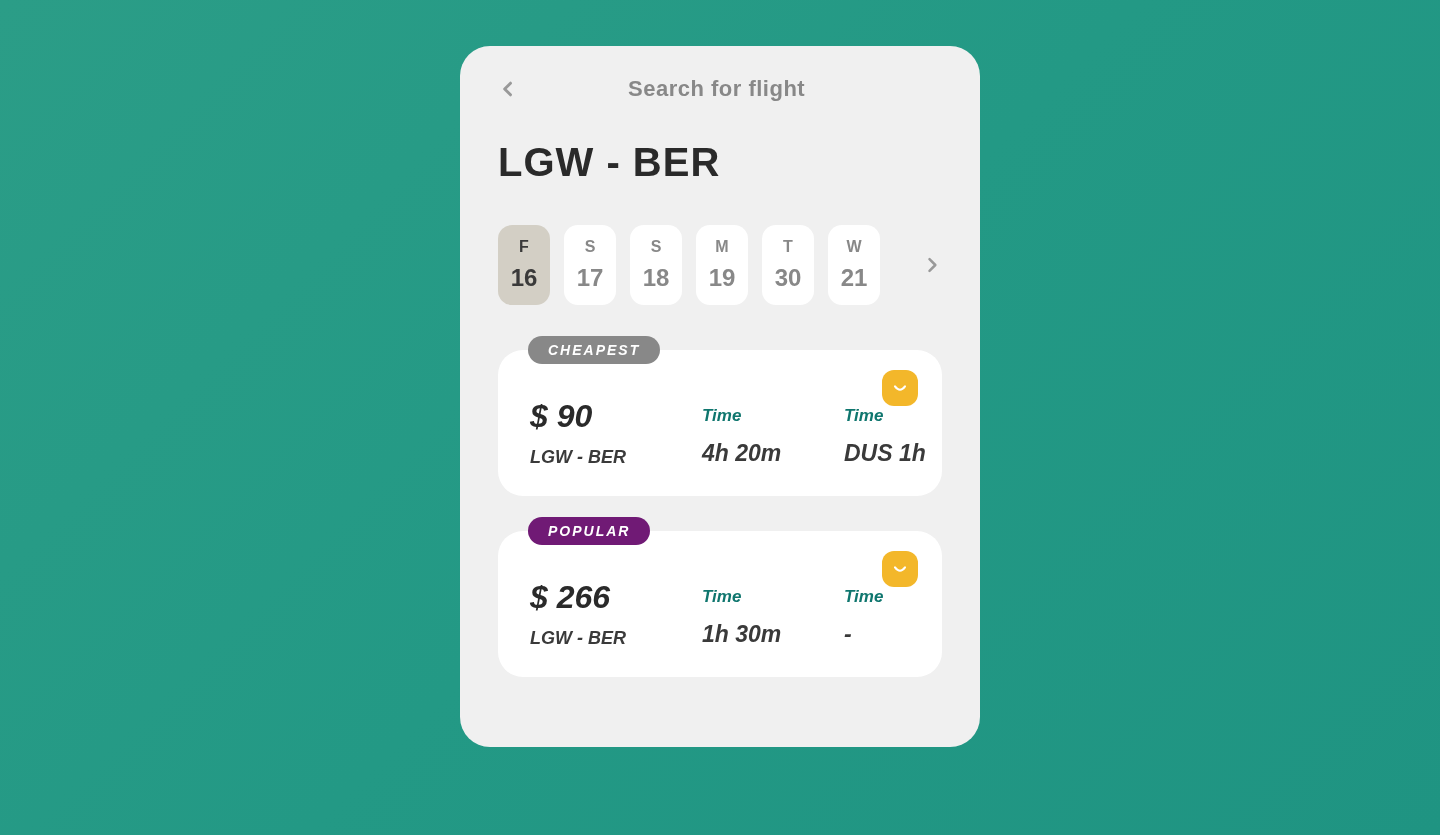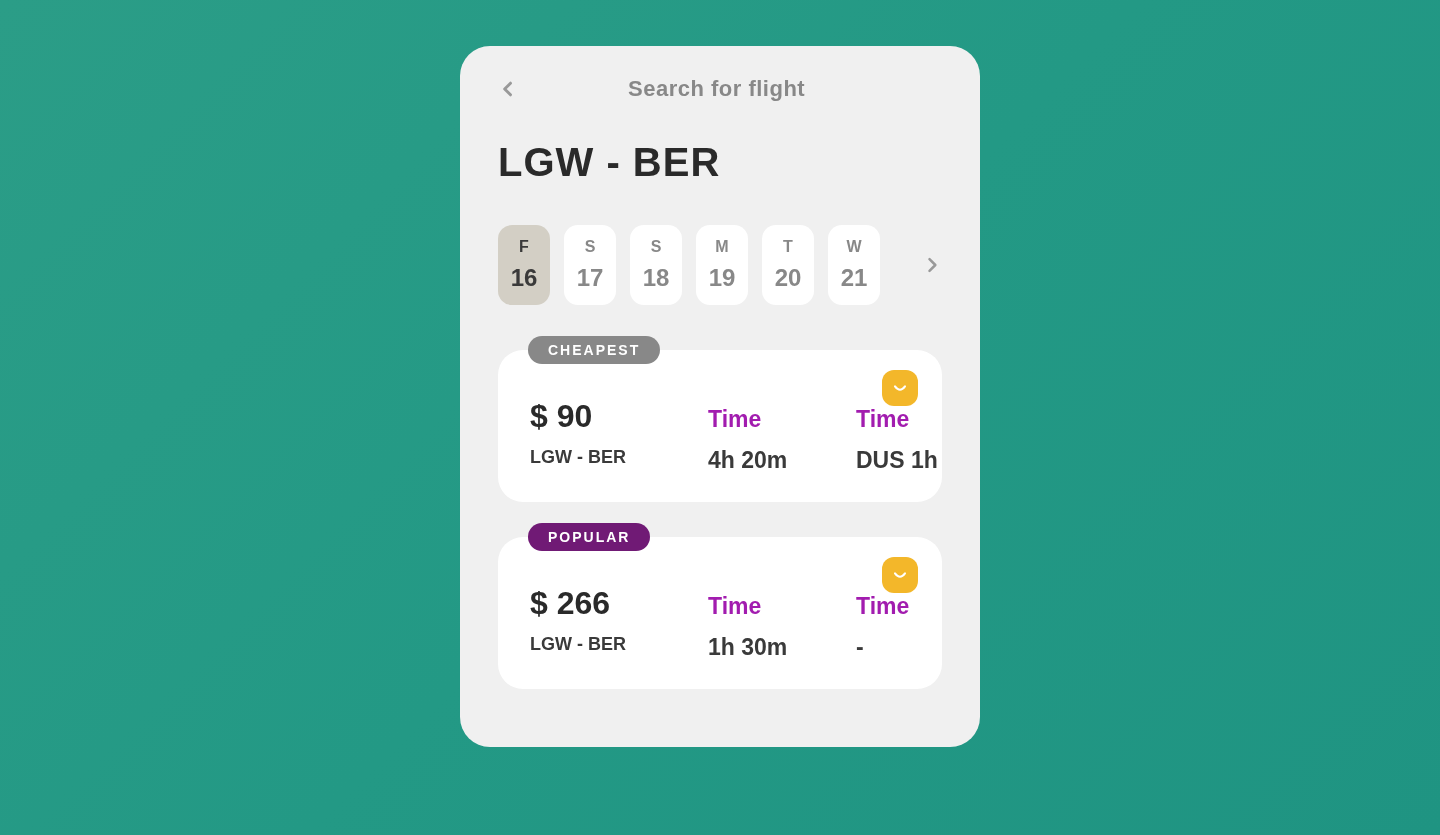--- a/index.html
+++ b/index.html
@@ -107,20 +107,21 @@
       font-weight: 700;
       color: #2a2a2a;
       margin-bottom: 14px;
     }
     .flight-card {
       background: #fff;
       border-radius: 25px;
       padding: 30px 32px 28px;
       margin-bottom: 35px;
       position: relative;
+      font-style: italic;
     }
     .badge {
       position: absolute;
       top: -14px;
       left: 30px;
       padding: 6px 20px;
       border-radius: 18px;
       font-size: 14px;
       font-weight: 700;
       letter-spacing: 2px;
@@ -144,38 +145,38 @@
       align-items: center;
       justify-content: center;
     }
     .airline-icon svg {
       width: 20px;
       height: 20px;
     }
     .card-grid {
       display: grid;
       grid-template-columns: 160px 130px 100px;
-      gap: 18px;
+      gap: 12px;
       margin-top: 18px;
     }
     .price {
       font-size: 32px;
       font-weight: 800;
       color: #2a2a2a;
       margin-bottom: 12px;
     }
     .route-small {
       font-size: 18px;
       font-weight: 600;
       color: #3a3a3a;
     }
     .time-label {
-      font-size: 23px;
-      font-weight: 600;
-      color: #a21caf;
+      font-size: 17px;
+      font-weight: 600;
+      color: #0f766e;
       margin-bottom: 14px;
       margin-top: 8px;
     }
     .time-value {
       font-size: 23px;
       font-weight: 600;
       color: #3a3a3a;
     }
   </style>
 </head>
@@ -205,21 +206,21 @@
     <div class="date-item">
       <div class="date-day">S</div>
       <div class="date-num">18</div>
     </div>
     <div class="date-item">
       <div class="date-day">M</div>
       <div class="date-num">19</div>
     </div>
     <div class="date-item">
       <div class="date-day">T</div>
-      <div class="date-num">20</div>
+      <div class="date-num">30</div>
     </div>
     <div class="date-item">
       <div class="date-day">W</div>
       <div class="date-num">21</div>
     </div>
     <div class="date-next">
       <svg viewBox="0 0 24 24">
         <path d="M9 5 L16 12 L9 19" stroke="#999" stroke-width="3" fill="none" stroke-linecap="round" stroke-linejoin="round"></path>
       </svg>
     </div>

